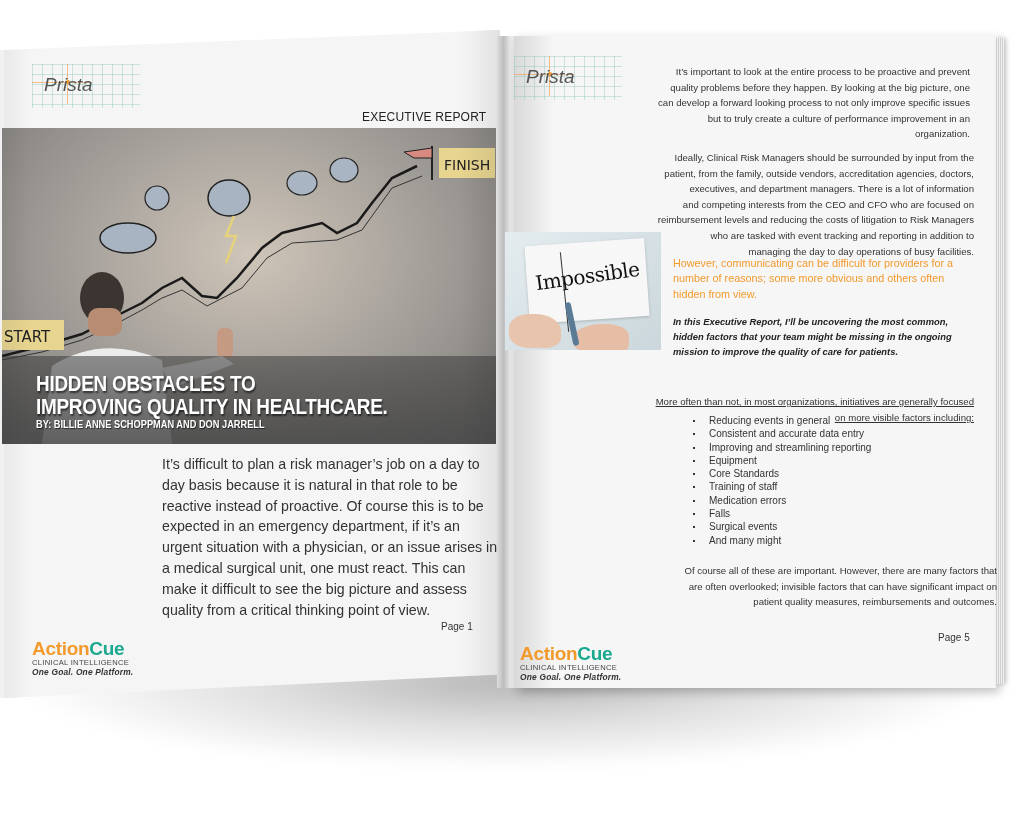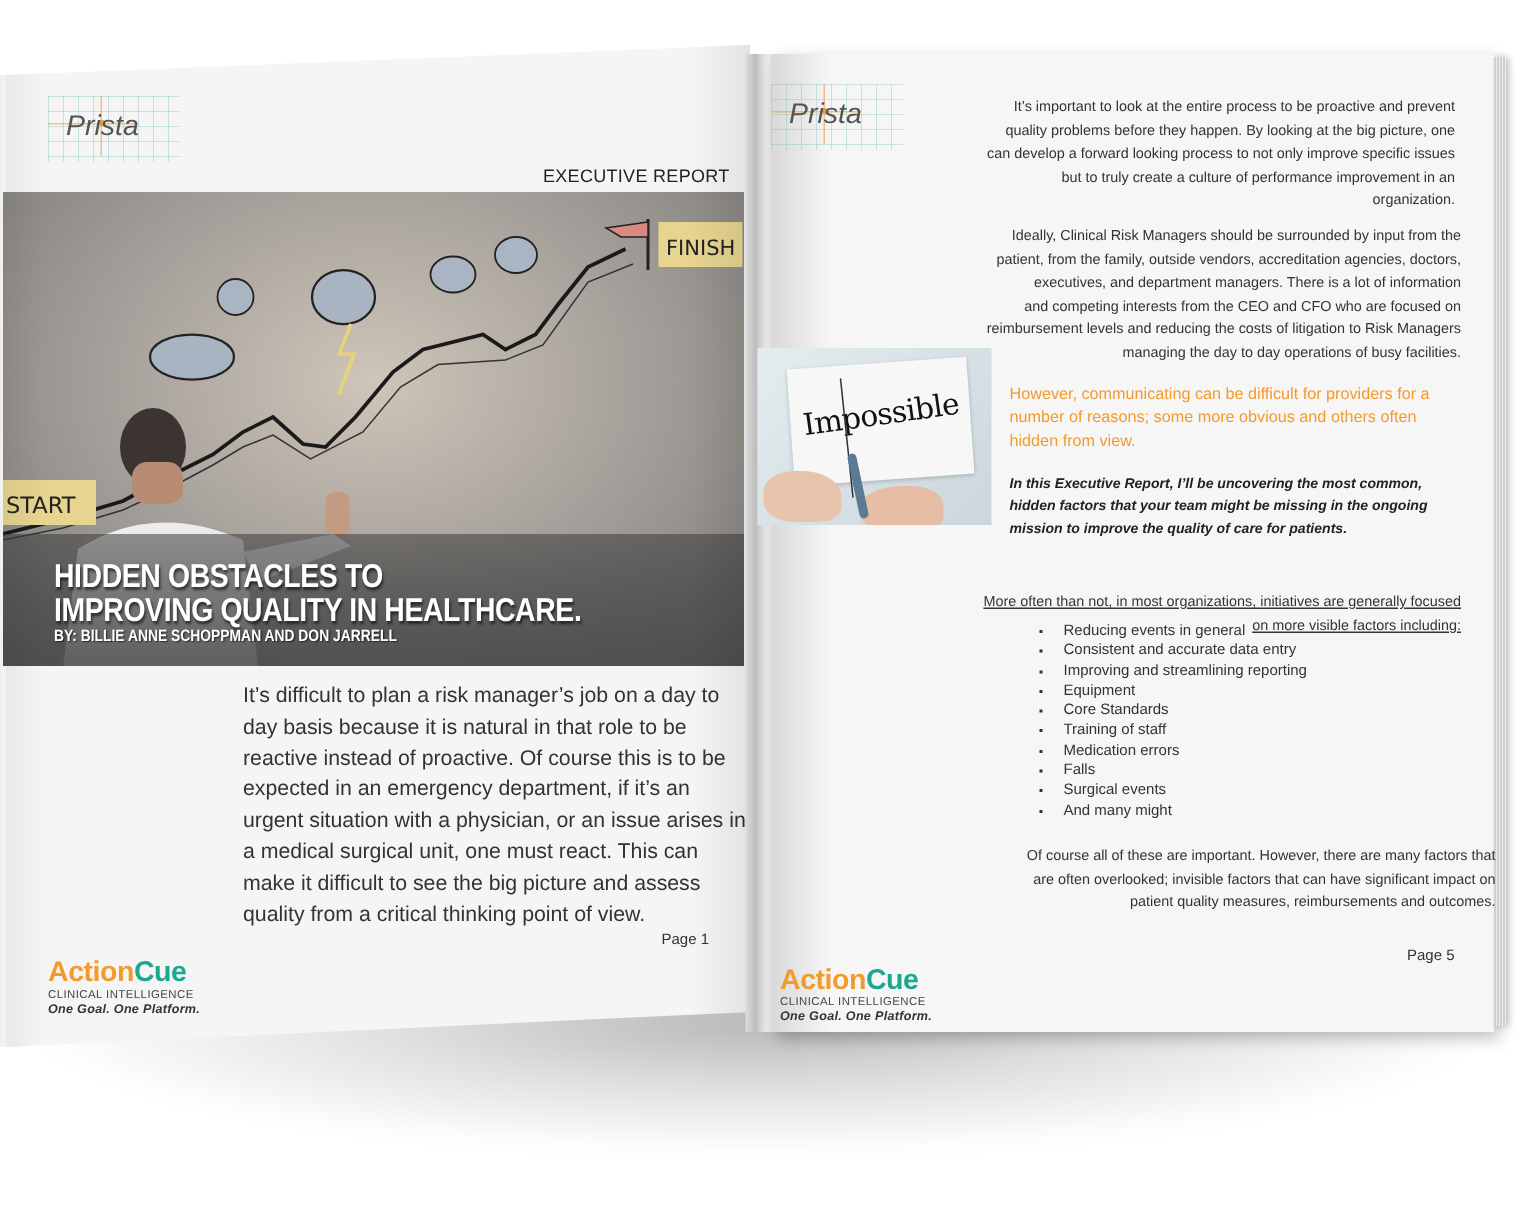--- a/index.html
+++ b/index.html
@@ -44,21 +44,21 @@
     pointer-events: none;
   }
   .page-edges {
     position: absolute; left: 996px; top: 38px; width: 8px; height: 646px;
     background: repeating-linear-gradient(to right, #cfcfcf 0, #cfcfcf 1px, #efefef 1px, #efefef 2px);
     box-shadow: 2px 0 4px rgba(0,0,0,0.2);
   }
 
   
   .prista {
-    position: absolute; width: 88px; height: 44px;
+    position: absolute; width: 88px; height: 44px; padding-left: 20px;
   }
   .prista .grid {
     position: absolute; inset: 0;
     background-image:
       linear-gradient(to right, rgba(120,190,180,0.35) 1px, transparent 1px),
       linear-gradient(to bottom, rgba(120,190,180,0.35) 1px, transparent 1px);
     background-size: 10px 10px;
   }
   .prista .hline {
     position: absolute; left: 0; top: 18px; width: 60px; height: 1px; background: rgba(245,150,60,0.6);
@@ -237,20 +237,21 @@
 <div class="rt" style="left:654px; top:64px; width:316px;">
   <p>It’s important to look at the entire process to be proactive and prevent quality problems before they happen. By looking at the big picture, one can develop a forward looking process to not only improve specific issues but to truly create a culture of performance improvement in an organization.</p>
 </div>
 
 <div class="rt" style="left:654px; top:150px; width:320px;">
   <div>Ideally, Clinical Risk Managers should be surrounded by input from the</div>
   <div>patient, from the family, outside vendors, accreditation agencies, doctors,</div>
   <div>executives, and department managers. There is a lot of information</div>
   <div>and competing interests from the CEO and CFO who are focused on</div>
   <div>reimbursement levels and reducing the costs of litigation to Risk Managers</div>
+  <div style="padding-left:18px;">who are tasked with event tracking and reporting in addition to</div>
   <div style="padding-left:18px;">managing the day to day operations of busy facilities.</div>
 </div>
 
 <div class="impossible">
   <div class="card"></div>
   <div class="word">Impossible</div>
   <div class="cut"></div>
   <div class="hand-l"></div>
   <div class="hand-r"></div>
   <div class="scissor"></div>

